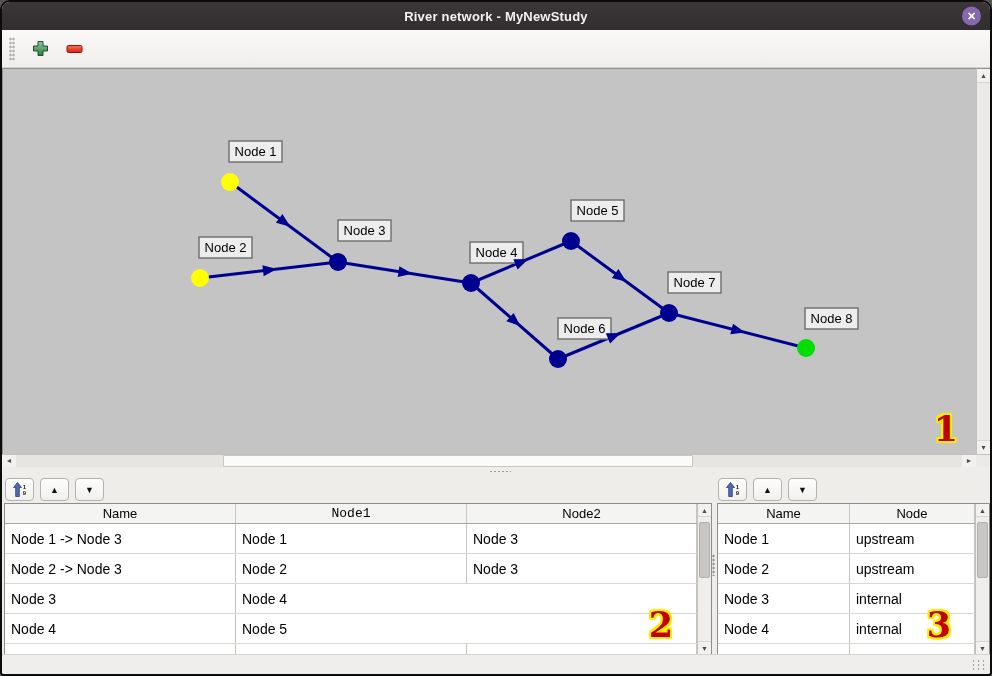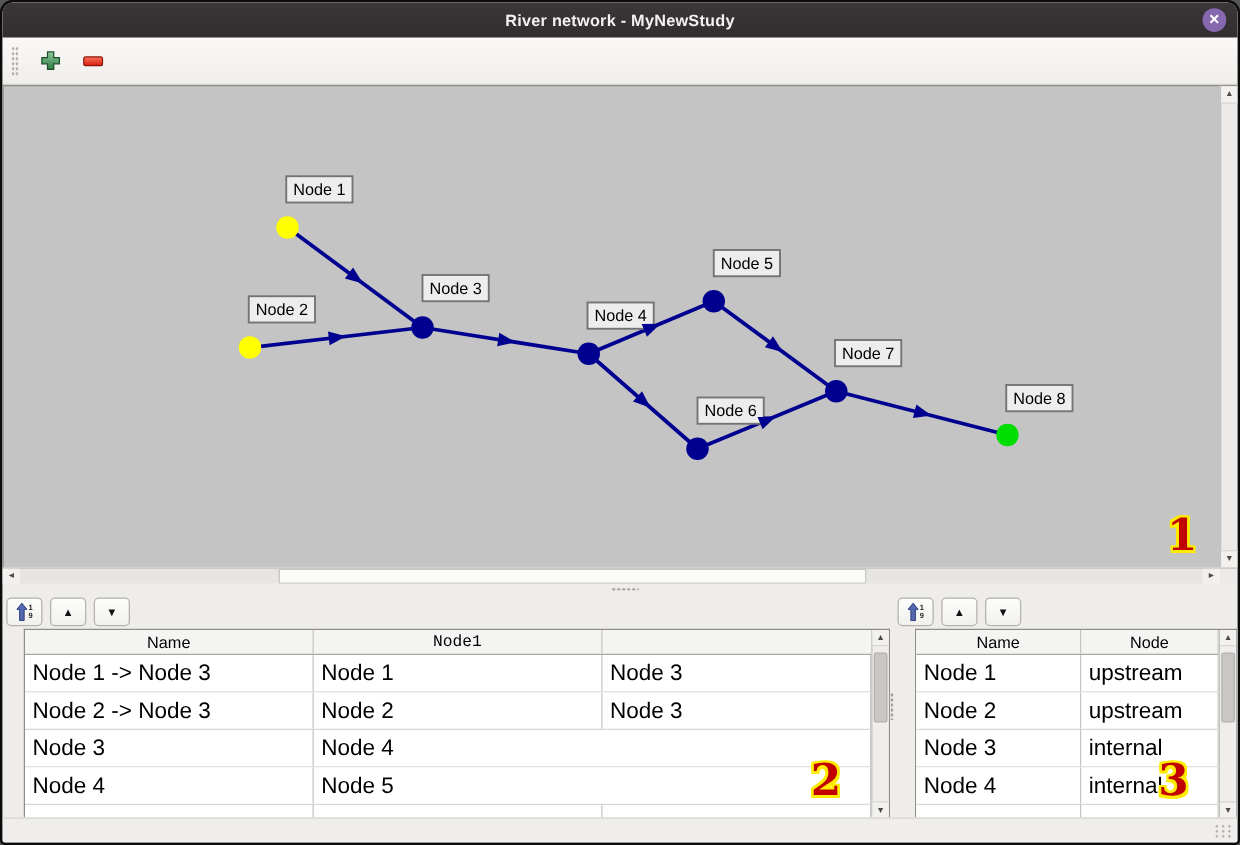--- a/index.html
+++ b/index.html
@@ -94,27 +94,27 @@
     width:29px; height:23px; margin-right:6px;
     border:1px solid #b4b2af; border-radius:4px;
     background:linear-gradient(#fdfdfc,#f1f0ed);
     display:flex; align-items:center; justify-content:center;
     cursor:pointer; font-size:9px; color:#111;
   }
   .sort-icon { display:flex; align-items:center; gap:1px; }
   .sort-nums { display:flex; flex-direction:column; font-size:6px; line-height:6px; color:#222; font-weight:bold; }
 
   .table-wrap { flex:1; position:relative; overflow:hidden; background:#fff;
-    border:1px solid #8f8d8a; border-bottom:none; margin-left:17px; }
+    border:1px solid #8f8d8a; border-bottom:none; margin-left:2px; }
   .tbl { position:absolute; left:0; top:0; right:14px; bottom:0; background:#fff; }
   .tbl-header { height:20px; display:flex; background:#f4f4f3; border-bottom:1px solid #a9a7a4; }
   .tbl-header .cell { display:flex; align-items:center; justify-content:center; font-size:13px; color:#000;
     border-right:1px solid #c7c5c2; height:100%; }
   .tbl-row { height:30px; display:flex; border-bottom:1px solid #d9d7d4; background:#fff; }
-  .tbl-row .cell { display:flex; align-items:center; padding-left:6px; font-size:18px; color:#000;
+  .tbl-row .cell { display:flex; align-items:center; padding-left:6px; font-size:14px; color:#000;
     border-right:1px solid #c7c5c2; height:100%; overflow:hidden; white-space:nowrap; }
   .tbl-vscroll { position:absolute; right:0; top:0; bottom:0; width:14px;
     background:#efeeec; border-left:1px solid #c3c1be; }
   .tbl-vscroll .scroll-arrow { position:absolute; left:0; width:13px; height:13px; line-height:13px; }
   .tbl-vscroll .up { top:0; border-bottom:1px solid #d8d6d3; }
   .tbl-vscroll .down { bottom:0; border-top:1px solid #d8d6d3; }
   .tbl-thumb { position:absolute; left:1px; right:1px; top:18px; height:56px;
     background:#c9c7c4; border:1px solid #b2b0ad; border-radius:2px; cursor:pointer; }
 
   
@@ -257,20 +257,21 @@
         </span>
         <span class="mini-btn">
           <span>▼</span>
         </span>
       </div>
       <div class="table-wrap">
         <div class="tbl">
             <div class="tbl-header">
               <div class="cell" style="width: 231px; flex: 0 0 auto;">Name</div>
               <div class="cell" style="width: 231px; flex: 0 0 auto; font-family: Liberation Mono, monospace;">Node1</div>
+              <div class="cell" style="flex: 1 1 0%;">Node2</div>
             </div>
             <div class="tbl-row">
               <div class="cell" style="width: 231px; flex: 0 0 auto;">Node 1 -&gt; Node 3</div>
               <div class="cell" style="width: 231px; flex: 0 0 auto;">Node 1</div>
               <div class="cell" style="flex: 1 1 0%;">Node 3</div>
             </div>
             <div class="tbl-row">
               <div class="cell" style="width: 231px; flex: 0 0 auto;">Node 2 -&gt; Node 3</div>
               <div class="cell" style="width: 231px; flex: 0 0 auto;">Node 2</div>
               <div class="cell" style="flex: 1 1 0%;">Node 3</div>

